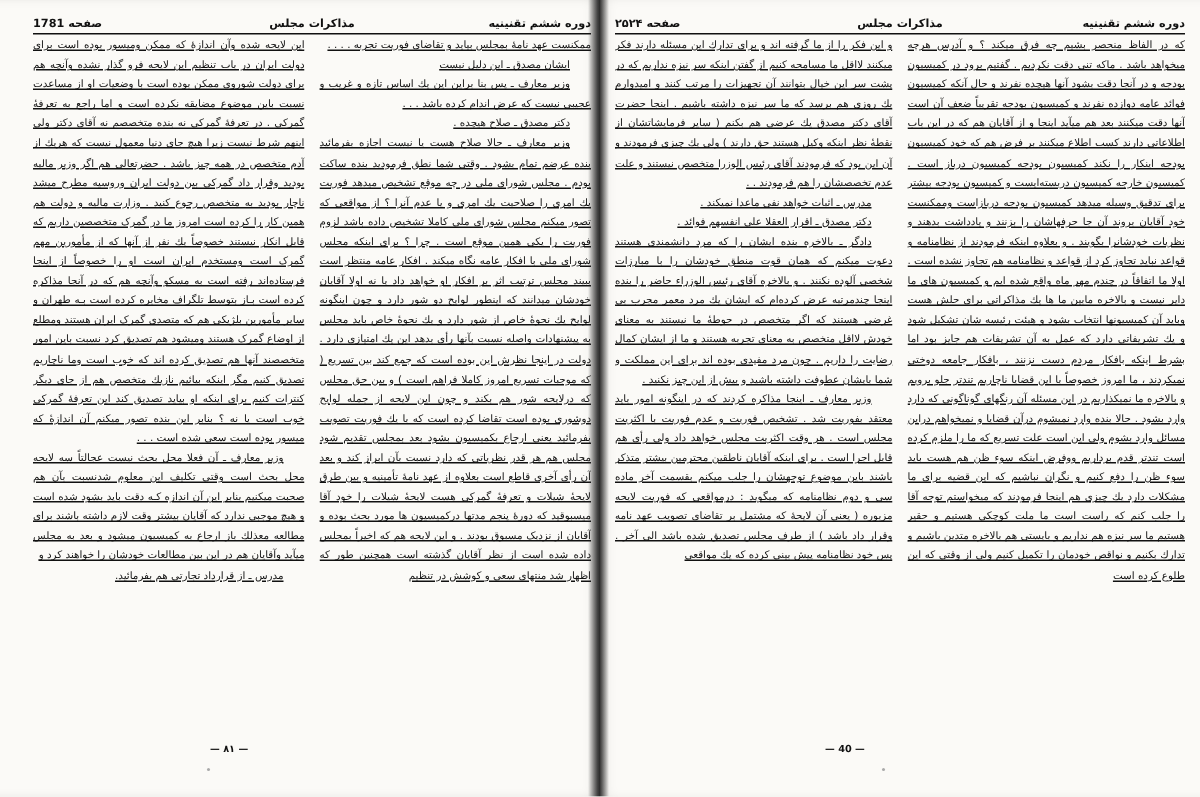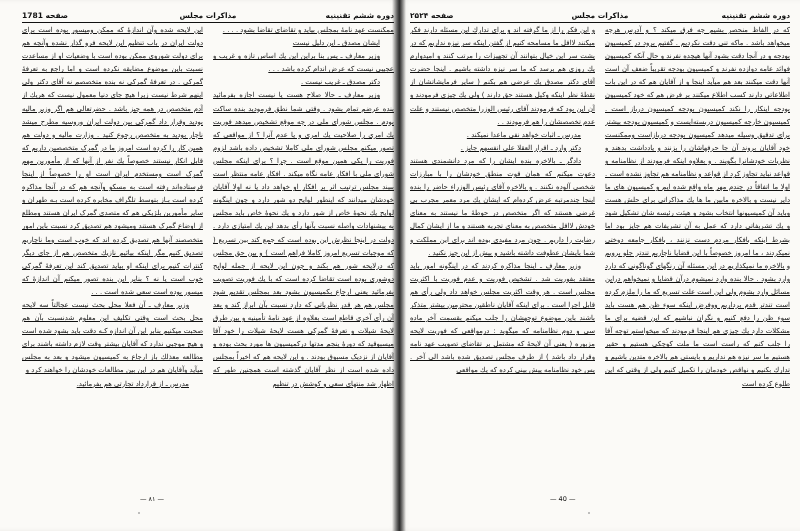--- a/index.html
+++ b/index.html
@@ -21,44 +21,44 @@
   .right .header { left:10px; right:10px; }
   .header .h-mid { position:absolute; left:0; right:0; text-align:center; }
   .cols { position:absolute; top:24px; bottom:40px; direction:rtl; display:flex; gap:10px; }
   .left .cols { left:22px; right:6px; }
   .right .cols { left:10px; right:10px; }
   .col { flex:1; overflow:hidden; font-size:6.9px; line-height:13.1px; text-align:justify;
          text-align-last:right;text-decoration:underline; }
   .col p { margin:0; }
   .col p.sp { text-indent:14px; }
   .footer { position:absolute; bottom:28px; left:0; right:0; text-align:center;
-            font-size:6.5px; font-weight:normal; direction:ltr; }
+            font-size:6.5px; font-weight:bold; direction:ltr; }
   .left .footer { left:140px; right:auto; }
   .right .footer { left:150px; right:auto; }
   .speck { position:absolute; width:2px; height:2px; background:#aaa; border-radius:50%; }
 </style>
 </head>
 <body>
 
 <div class="top-edge"></div>
 
 <div class="spread">
 
   <div class="page left">
     <div class="header">
       <span>دوره ششم تقنینیه</span>
       <span class="h-mid">مذاکرات مجلس</span>
       <span>صفحه 1781</span>
     </div>
     <div class="cols">
       <div class="col">
-          <p class="">ممکنست عهد نامهٔ بمجلس بیاید و تقاضای تقاضا بشود . . . .</p>
+          <p class="">ممکنست عهد نامهٔ بمجلس بیاید و تقاضای فوریت تجربه . . . .</p>
           <p class="sp">ایشان مصدق ـ این دلیل نیست</p>
           <p class="sp">وزیر معارف ـ پس بنا براین این یك اساس تازه و غریب و عجیبی نیست که عرض اندام کرده باشد . . .</p>
-          <p class="sp">دکتر مصدق ـ غریب نیست .</p>
+          <p class="sp">دکتر مصدق ـ صلاح هیچده .</p>
           <p class="sp">وزیر معارف ـ حالا صلاح هست یا نیست اجازه بفرمائید بنده عرضم تمام بشود . وقتی شما نطق فرمودید بنده ساکت بودم . مجلس شورای ملی در چه موقع تشخیص میدهد فوریت یك امری را صلاحیت یك امری و یا عدم آنرا ؟ از مواقعی که تصور میکنم مجلس شورای ملی کاملا تشخیص داده باشد لزوم فوریت را یکی همین موقع است . چرا ؟ برای اینکه مجلس شورای ملی با افکار عامه نگاه میکند . افکار عامه منتظر است ببیند مجلس ترتیب اثر بر افکار او خواهد داد یا نه اولا آقایان خودشان میدانند که اینطور لوایح دو شور دارد و چون اینگونه لوایح یك نحوهٔ خاص از شور دارد و یك نحوهٔ خاص باید مجلس به پیشنهادات واصله نسبت بآنها رأی بدهد این یك امتیازی دارد . دولت در اینجا نظرش این بوده است که جمع کند بین تسریع ( که موجبات تسریع امروز کاملا فراهم است ) و بین حق مجلس که درلایحه شور هم بکند و چون این لایحه از جمله لوایح دوشوری بوده است تقاضا کرده است که با یك فوریت تصویب بفرمائید یعنی ارجاع بکمیسیون بشود بعد بمجلس تقدیم شود مجلس هم هر قدر نظریاتی که دارد نسبت بآن ابراز کند و بعد آن رأی آخری قاطع است بعلاوه از عهد نامهٔ تأمینیه و بین طرق لایحهٔ شیلات و تعرفهٔ گمرکی هست لایحهٔ شیلات را خود آقا میسبوقید که دورهٔ پنجم مدتها درکمیسیون ها مورد بحث بوده و آقایان از نزدیک مسبوق بودند . و این لایحه هم که اخیراً بمجلس داده شده است از نظر آقایان گذشته است همچنین طور که اظهار شد منتهای سعی و کوشش در تنظیم</p>
         </div>
       <div class="col">
           <p class="">این لایحه شده وآن اندازهٔ که ممکن ومیسور بوده است برای دولت ایران در باب تنظیم این لایحه فرو گذار نشده وآنچه هم برای دولت شوروی ممکن بوده است با وضعیات او از مساعدت نسبت باین موضوع مضایقه نکرده است و اما راجع به تعرفهٔ گمرکی . در تعرفهٔ گمرکی نه بنده متخصصم نه آقای دکتر ولی اینهم شرط نیست زیرا هیچ جای دنیا معمول نیست که هریك از آدم متخصص در همه چیز باشد . حضرتعالی هم اگر وزیر مالیه بودید وقرار داد گمرکی بین دولت ایران وروسیه مطرح میشد ناچار بودید به متخصص رجوع کنید . وزارت مالیه و دولت هم همین کار را کرده است امروز ما در گمرک متخصصین داریم که قابل انکار نیستند خصوصاً یك نفر از آنها که از مأمورین مهم گمرک است ومستخدم ایران است او را خصوصاً از اینجا فرستاده‌اند رفته است به مسکو وآنچه هم که در آنجا مذاکره کرده است بـاز بتوسط تلگراف مخابره کرده است بـه طهران و سایر مأمورین بلژیکی هم که متصدی گمرک ایران هستند ومطلع از اوضاع گمرک هستند ومیشود هم تصدیق کرد نسبت باین امور متخصصند آنها هم تصدیق کرده اند که خوب است وما ناچاریم تصدیق کنیم مگر اینکه بیائیم نازیك متخصص هم از جای دیگر کنترات کنیم برای اینکه او بیاید تصدیق کند این تعرفهٔ گمرکی خوب است یا نه ؟ بنابر این بنده تصور میکنم آن اندازهٔ که میسور بوده است سعی شده است . . .</p>
           <p class="sp">وزیر معارف ـ آن فعلا محل بحث نیست عجالتاً سه لایحه محل بحث است وقتی تکلیف این معلوم شدنسبت بآن هم صحبت میکنیم بنابر این آن اندازه کـه دقت باید بشود شده است و هیچ موجبی ندارد که آقایان بیشتر وقت لازم داشته باشند برای مطالعه معذلك باز ارجاع به کمیسیون میشود و بعد به مجلس میآید وآقایان هم در این بین مطالعات خودشان را خواهند کرد و</p>
           <p class="sp">مدرس ـ از قرارداد تجارتی هم بفرمائید.</p>
         </div>
     </div>
     <div class="footer">— ۸۱ —</div>
   </div>
@@ -69,21 +69,21 @@
       <span class="h-mid">مذاکرات مجلس</span>
       <span>صفحه ۲۵۲۴</span>
     </div>
     <div class="cols">
       <div class="col">
           <p class="">که در الفاظ منحصر بشیم چه فرق میکند ؟ و آدرس هرچه میخواهد باشد . ماکه تنی دقت نکردیم . گفتیم برود در کمیسیون بودجه و در آنجا دقت بشود آنها هیچده نفرند و حال آنکه کمیسیون فوائد عامه دوازده نفرند و کمیسیون بودجه تقریباً ضعف آن است آنها دقت میکنند بعد هم میآید اینجا و از آقایان هم که در این باب اطلاعاتی دارند کسب اطلاع میکنند بر فرض هم که خود کمیسیون بودجه اینکار را نکند کمیسیون بودجه کمیسیون درباز است . کمیسیون خارجه کمیسیون دربسته‌ایست و کمیسیون بودجه بیشتر برای تدقیق وسیله میدهد کمیسیون بودجه دربازاست وممکنست خود آقایان بروند آن جا حرفهاشان را بزنند و یادداشت بدهند و نظریات خودشانرا بگویند . و بعلاوه اینکه فرمودند از نظامنامه و قواعد نباید تجاوز کرد از قواعد و نظامنامه هم تجاوز نشده است . اولا ما اتفاقاً در چندم مهر ماه واقع شده ایم و کمیسیون های ما دایر نیست و بالاخره مابین ما ها یك مذاکراتی برای حلش هست وباید آن کمیسیونها انتخاب بشود و هیئت رئیسه شان تشکیل شود و یك تشریفاتی دارد که عمل به آن تشریفات هم جایز بود اما بشرط اینکه بافکار مردم دست نزنند ، بافکار جامعه دوختی نمیکردند ، ما امروز خصوصاً با این قضایا ناچاریم تندتر جلو برویم و بالاخره ما نمیکذاریم در این مسئله آن رنگهای گوناگونی که دارد وارد بشود . حالا بنده وارد نمیشوم درآن قضایا و نمیخواهم دراین مسائل وارد بشوم ولی این است علت تسریع که ما را ملزم کرده است تندتر قدم برداریم ووفرض اینکه سوء ظن هم هست باید سوء ظن را دفع کنیم و نگران نباشیم که این قضیه برای ما مشکلات دارد یك چیزی هم اینجا فرمودند که میخواستم توجه آقا را جلب کنم که راست است ما ملت کوچکی هستیم و حقیر هستیم ما سر نیزه هم نداریم و بایستی هم بالاخره متدین باشیم و تدارك بکنیم و نواقص خودمان را تکمیل کنیم ولی از وقتی که این طلوع کرده است</p>
         </div>
       <div class="col">
           <p class="">و این فکر را از ما گرفته اند و برای تدارك این مسئله دارند فکر میکنند لااقل ما مسامحه کنیم از گفتن اینکه سر نیزه نداریم که در پشت سر این خیال بتوانند آن تجهیزات را مرتب کنند و امیدوارم یك روزی هم برسد که ما سر نیزه داشته باشیم . اینجا حضرت آقای دکتر مصدق یك عرضی هم بکنم ( سایر فرمایشاتشان از نقطهٔ نظر اینکه وکیل هستند حق دارند ) ولی یك چیزی فرمودند و آن این بود که فرمودند آقای رئیس الوزرا متخصص نیستند و علت عدم تخصصشان را هم فرمودند . .</p>
           <p class="sp">مدرس ـ اثبات خواهد نفی ماعدا نمیکند .</p>
-          <p class="sp">دکتر وارد ـ اقرار العقلا علی انفسهم جایز .</p>
+          <p class="sp">دکتر مصدق ـ اقرار العقلا علی انفسهم فوائد .</p>
           <p class="sp">دادگر ـ بالاخره بنده ایشان را که مرد دانشمندی هستند دعوت میکنم که همان قوت منطق خودشان را با مبارزات شخصی آلوده نکنند . و بالاخره آقای رئیس الوزراء حاضر را بنده اینجا چندمرتبه عرض کرده‌ام که ایشان یك مرد معمر مجرب بی غرضی هستند که اگر متخصص در حوطهٔ ما نیستند به معنای خودش لااقل متخصص به معنای تجربه هستند و ما از ایشان کمال رضایت را داریم . چون مرد مفیدی بوده اند برای این مملکت و شما بایشان عطوفت داشته باشید و بیش از این چیز نکنید .</p>
           <p class="sp">وزیر معارف ـ اینجا مذاکره کردند که در اینگونه امور باید معتقد بفوریت شد . تشخیص فوریت و عدم فوریت با اکثریت مجلس است . هر وقت اکثریت مجلس خواهد داد ولی رأی هم قابل اجرا است . برای اینکه آقایان ناطقین محترمین بیشتر متذکر باشند باین موضوع توجهشان را جلب میکنم بقسمت آخر ماده سی و دوم نظامنامه که میگوید : درمواقعی که فوریت لایحه مزبوره ( یعنی آن لایحهٔ که مشتمل بر تقاضای تصویب عهد نامه وقرار داد باشد ) از طرف مجلس تصدیق شده باشد الی آخر . پس خود نظامنامه پیش بینی کرده که یك مواقعی</p>
         </div>
     </div>
     <div class="footer">— 40 —</div>
   </div>
 </div>
 
 <div class="spine"></div>
 <div class="speck" style="left:138px;top:512px"></div>

